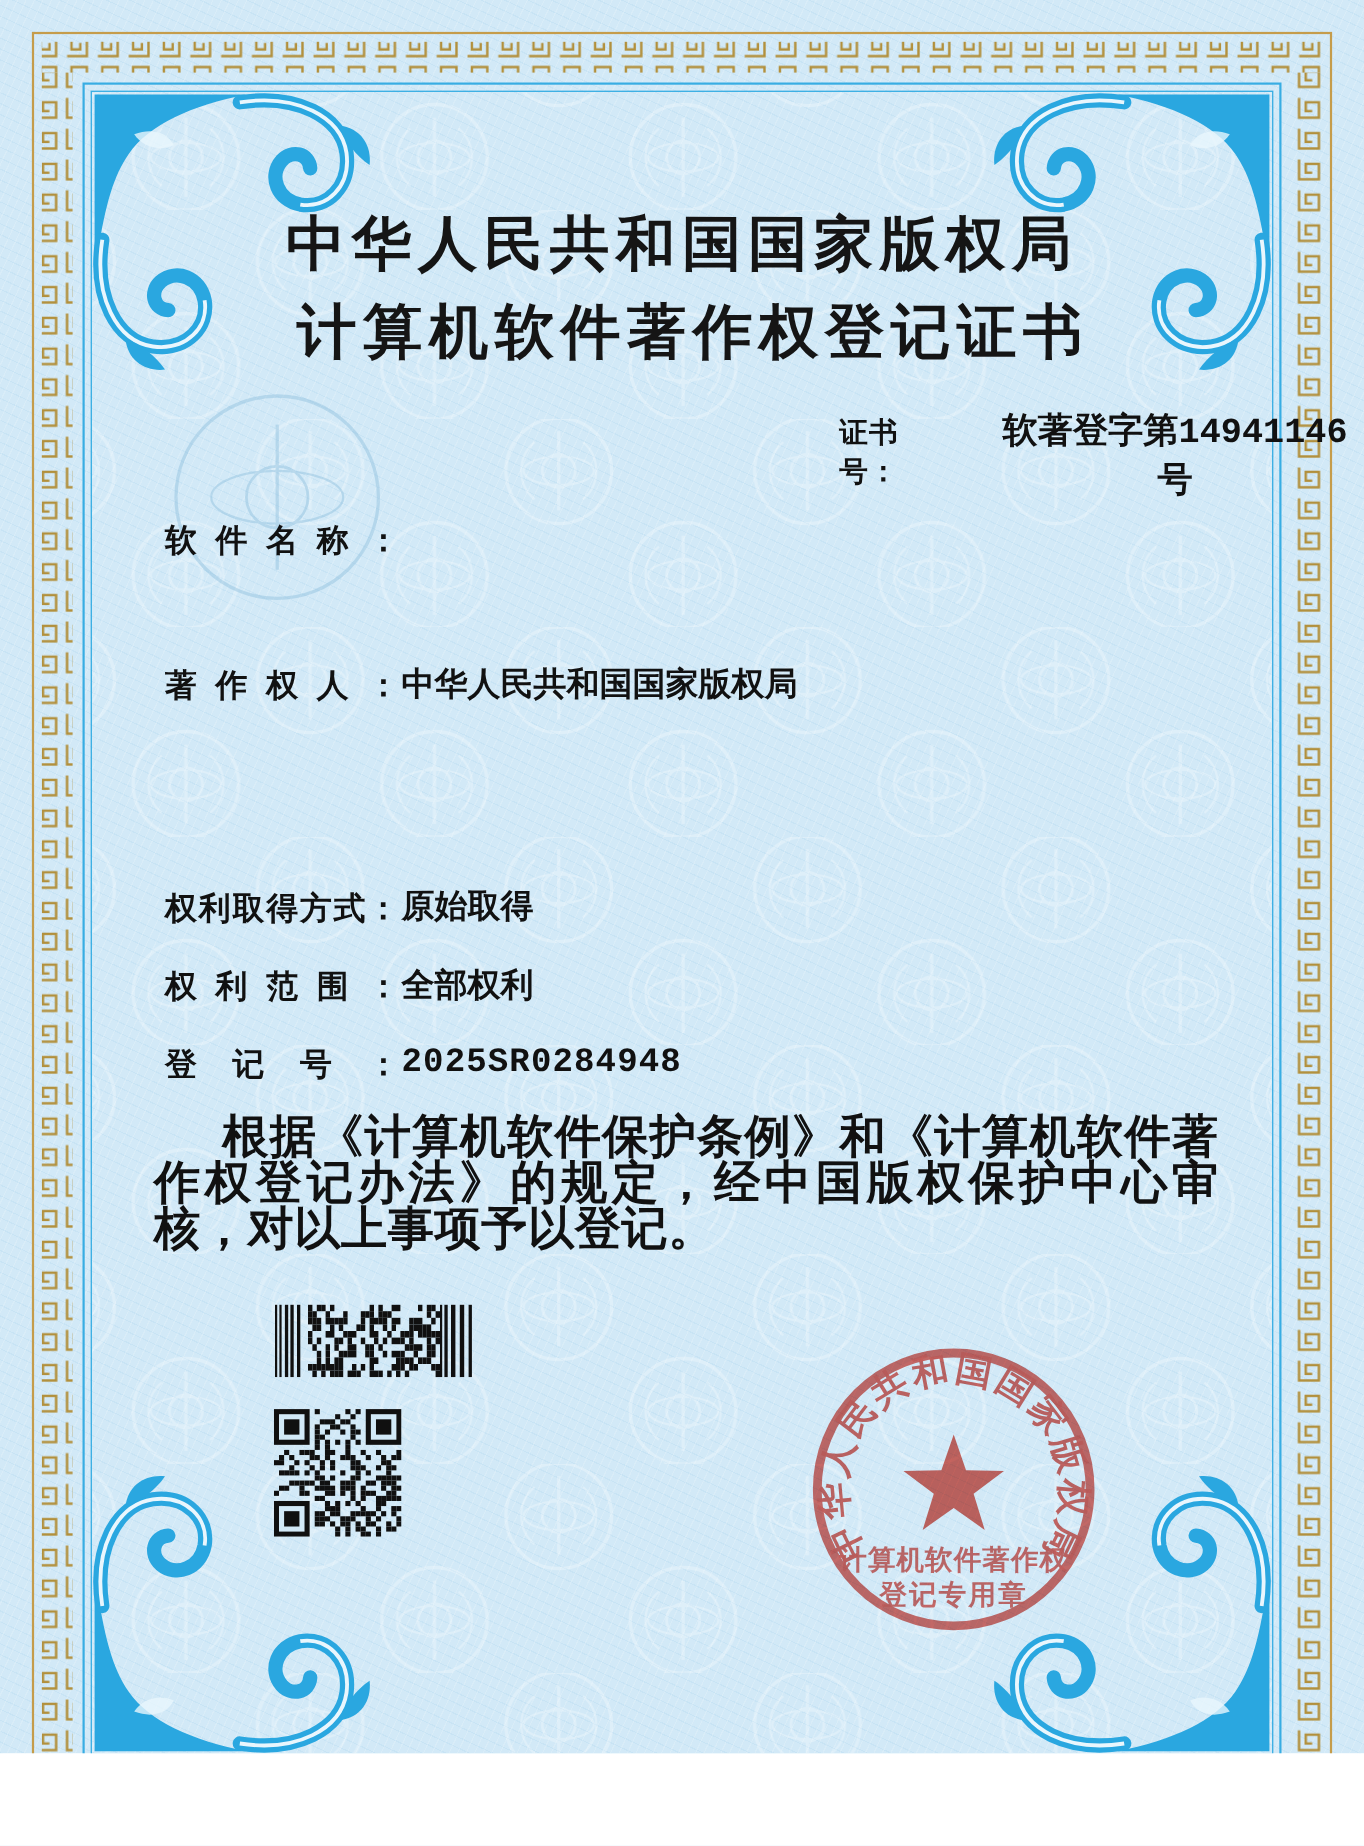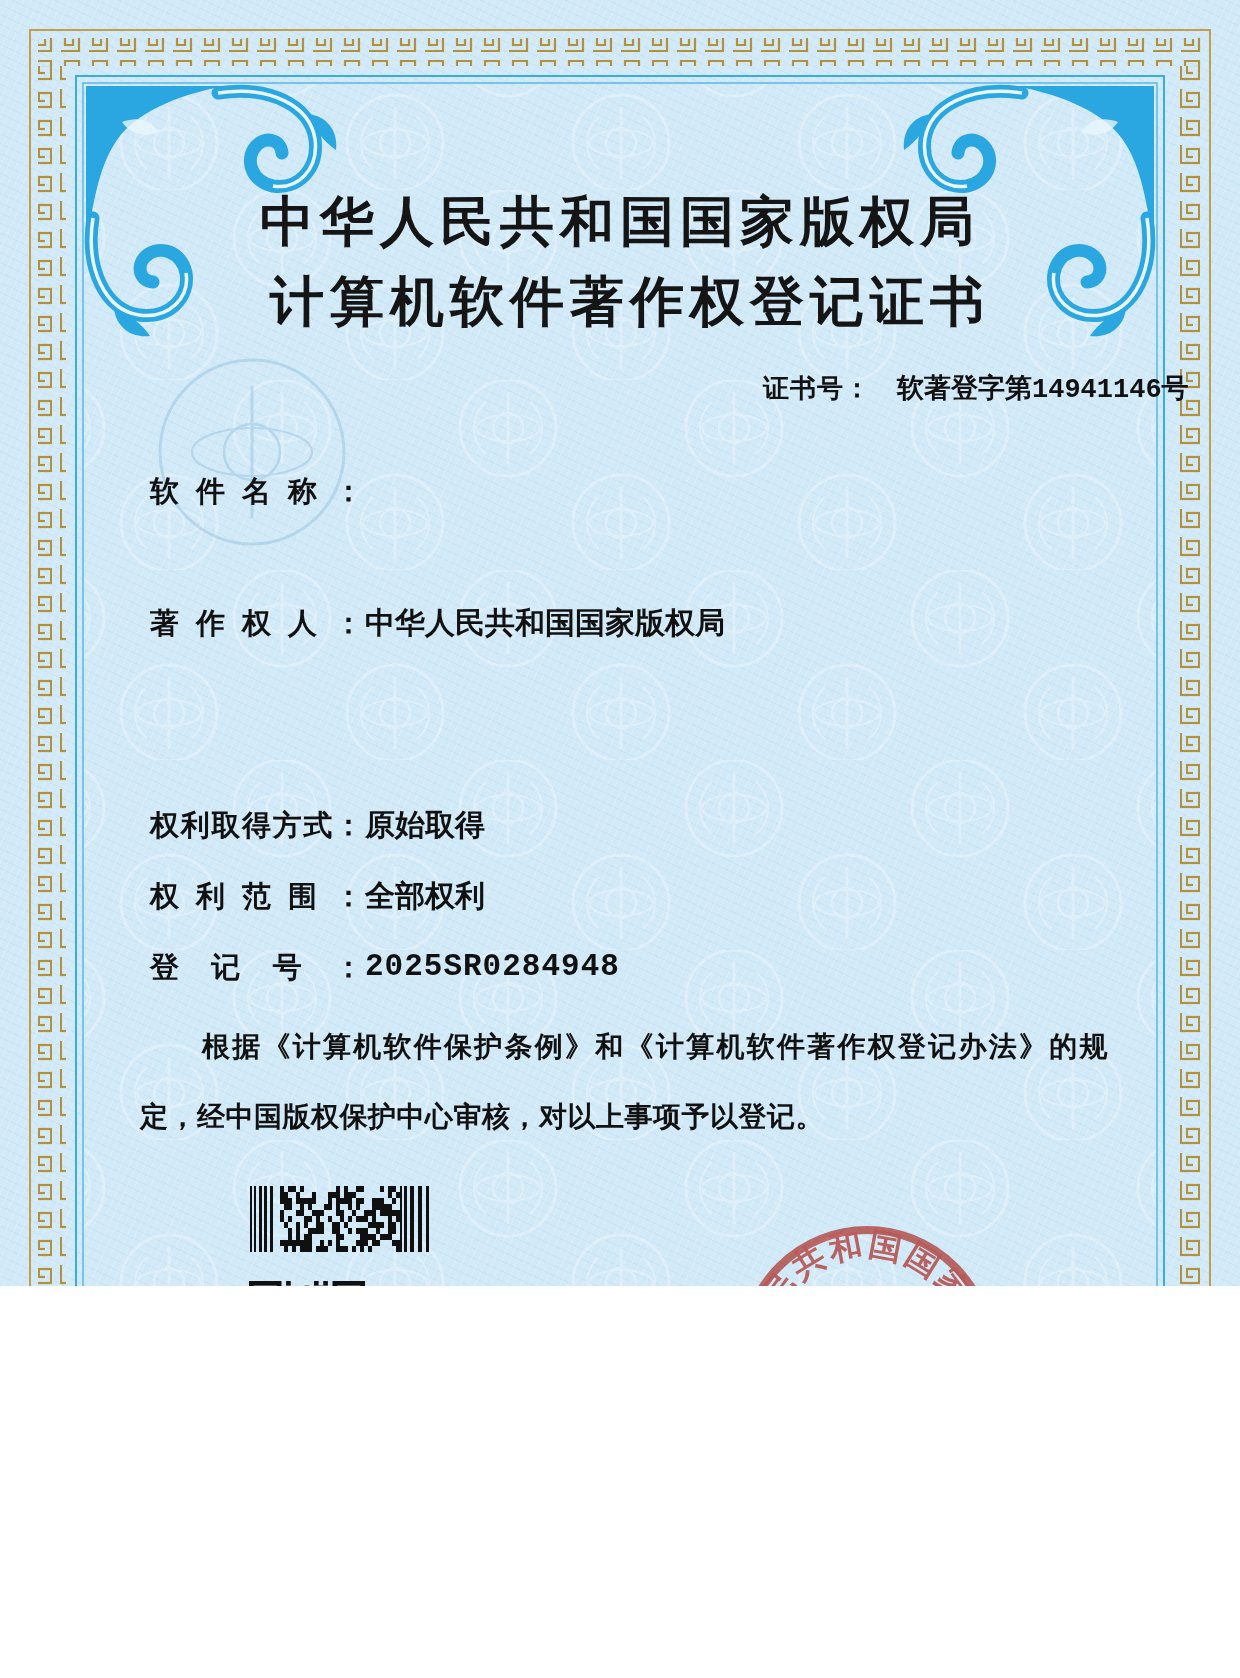--- a/index.html
+++ b/index.html
@@ -1,18 +1,18 @@
 <!DOCTYPE html>
 <html><head>
 <meta charset="utf-8">
 <style>
   html,body{margin:0;padding:0;}
   .page{
     position:relative;
-    width:1240px;height:1286px;
+    width:1240px;height:1594px;
     overflow:hidden;
     font-family:"Liberation Sans",sans-serif;
     color:#111;
     background:
       repeating-linear-gradient(115deg, rgba(255,255,255,.16) 0 1px, rgba(255,255,255,0) 1px 7px),
       repeating-linear-gradient(25deg, rgba(110,180,220,.10) 0 1px, rgba(110,180,220,0) 1px 9px),
       #d2e9f7;
   }
   .abs{position:absolute;}
   .title{
@@ -32,21 +32,21 @@
     display:flex;justify-content:space-between;
     font-size:29px;font-weight:bold;letter-spacing:0;
   }
   .fvals{
     position:absolute;left:215px;top:0;
     font-size:30px;font-weight:bold;line-height:37px;white-space:nowrap;
   }
   .mono{font-family:"Liberation Mono",monospace;font-weight:bold;}
   .para{
     left:140px;width:968px;
-    font-size:28px;font-weight:600;line-height:70px;
+    font-size:42px;font-weight:600;line-height:42px;
     text-align:justify;text-indent:62px;letter-spacing:.5px;
   }
   .date{
     left:660px;width:410px;text-align:center;
     font-family:"Liberation Serif",serif;
     font-size:36px;font-weight:600;letter-spacing:2px;color:#0d0d0d;
   }
   .seal{mix-blend-mode:multiply;opacity:.9;}
   svg text{font-family:"Liberation Serif",serif;}
 </style>
@@ -112,21 +112,21 @@
     <use href="#cornerArt" transform="translate(1154,86) scale(-1,1)"></use>
     <use href="#cornerArt" transform="translate(86,1592) scale(1,-1)"></use>
     <use href="#cornerArt" transform="translate(1154,1592) scale(-1,-1)"></use>
   </svg>
 
   <div class="abs title" style="top:186px;">中华人民共和国国家版权局</div>
   <div class="abs title" style="top:266px;margin-left:20px;">计算机软件著作权登记证书</div>
 
   <div class="abs certno" style="left:763px;top:370px;">
     <span>证书号：</span>
-    <span class="mono" style="font-size:27px;">软著登字第14941146号</span>
+    <span class="mono" style="font-size:32px;text-align:center;">软著登字第14941146号</span>
   </div>
 
   <div class="abs frow" style="top:472px;">
     <div class="flabel">
         <span>软</span>
         <span>件</span>
         <span>名</span>
         <span>称</span>
         <span>：</span>
       </div>

